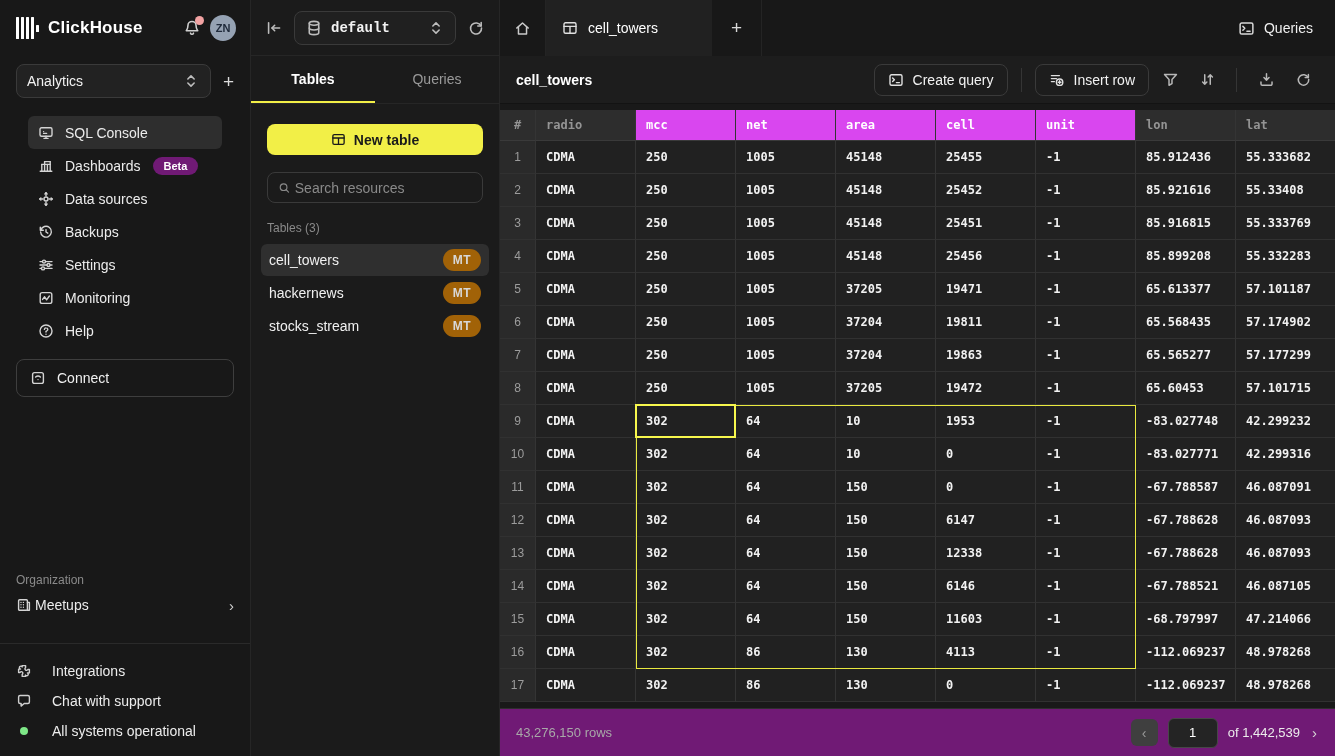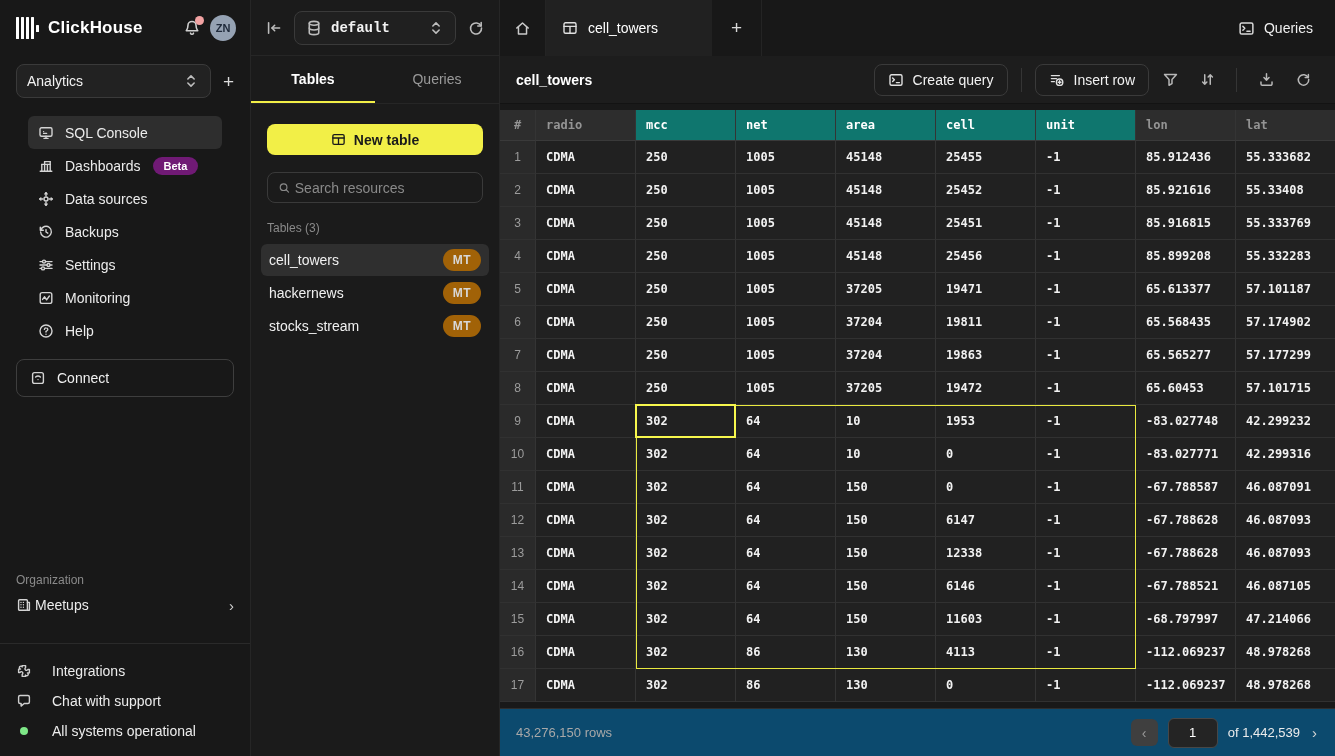--- a/index.html
+++ b/index.html
@@ -89,26 +89,26 @@
   
   .table-wrap { flex:1; position:relative; overflow:hidden; }
   .grid { position:absolute; top:6px; left:0; width:836px;
           font-family:"DejaVu Sans Mono", monospace; font-size:12px; font-weight:bold; }
   .grow { display:flex; }
   .gcell { width:100px; height:33px; line-height:32px; padding-left:10px; background:#212121; color:#f2f2f2;
            border-right:1px solid #343434; border-bottom:1px solid #313131; overflow:hidden; white-space:nowrap; cursor:cell; }
   .gcell.idx { width:36px; padding-left:0; text-align:center; background:#2a2a2a; color:#9c9c9c;
                font-family:"Liberation Sans", sans-serif; font-weight:normal; font-size:12px; }
   .grow.header .gcell { height:31px; line-height:30px; background:#2d2d2d; color:#949494; font-weight:bold; border-bottom:1px solid #3a3a3a; }
-  .grow.header .gcell.selcol { background:#0f766e; color:#ffffff; }
+  .grow.header .gcell.selcol { background:#d946ef; color:#ffffff; }
   .grow.header .gcell.idx { font-family:"DejaVu Sans Mono", monospace; }
   .sel-range { position:absolute; border:1px solid #e9e93f; pointer-events:none; }
   .sel-active { position:absolute; border:2px solid #f7f74d; pointer-events:none; }
 
-  .table-footer { height:48px; background:#0c4a6e; border-top:1px solid #2e2e2e; display:flex; align-items:center; padding:0 16px; font-size:13px; color:#a8a8a8; flex:none; }
+  .table-footer { height:48px; background:#701a75; border-top:1px solid #2e2e2e; display:flex; align-items:center; padding:0 16px; font-size:13px; color:#a8a8a8; flex:none; }
   .pager { margin-left:auto; display:flex; align-items:center; gap:10px; }
   .pg-prev { width:27px; height:27px; border-radius:6px; background:#3f3f3f; color:#9a9a9a; display:flex; align-items:center; justify-content:center; font-size:14px; cursor:default; }
   .pg-input { width:50px; height:30px; background:#242424; border:1px solid #474747; border-radius:6px; color:#fff; text-align:center; font-size:13px; font-family:"Liberation Sans", sans-serif; }
   .pg-total { color:#ececec; }
   .pg-next { color:#d6d6d6; font-size:15px; cursor:pointer; padding:0 2px; }
 </style>
 </head>
 <body>
 
 <div class="sidebar">

